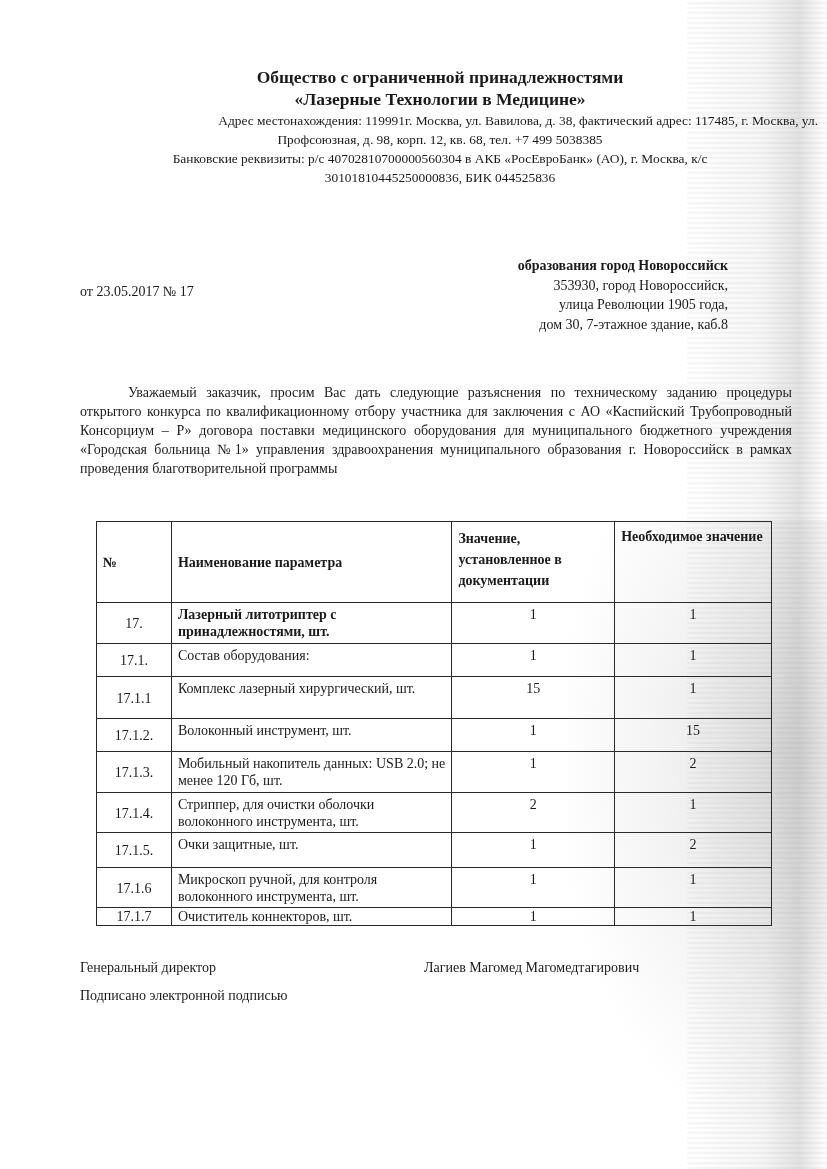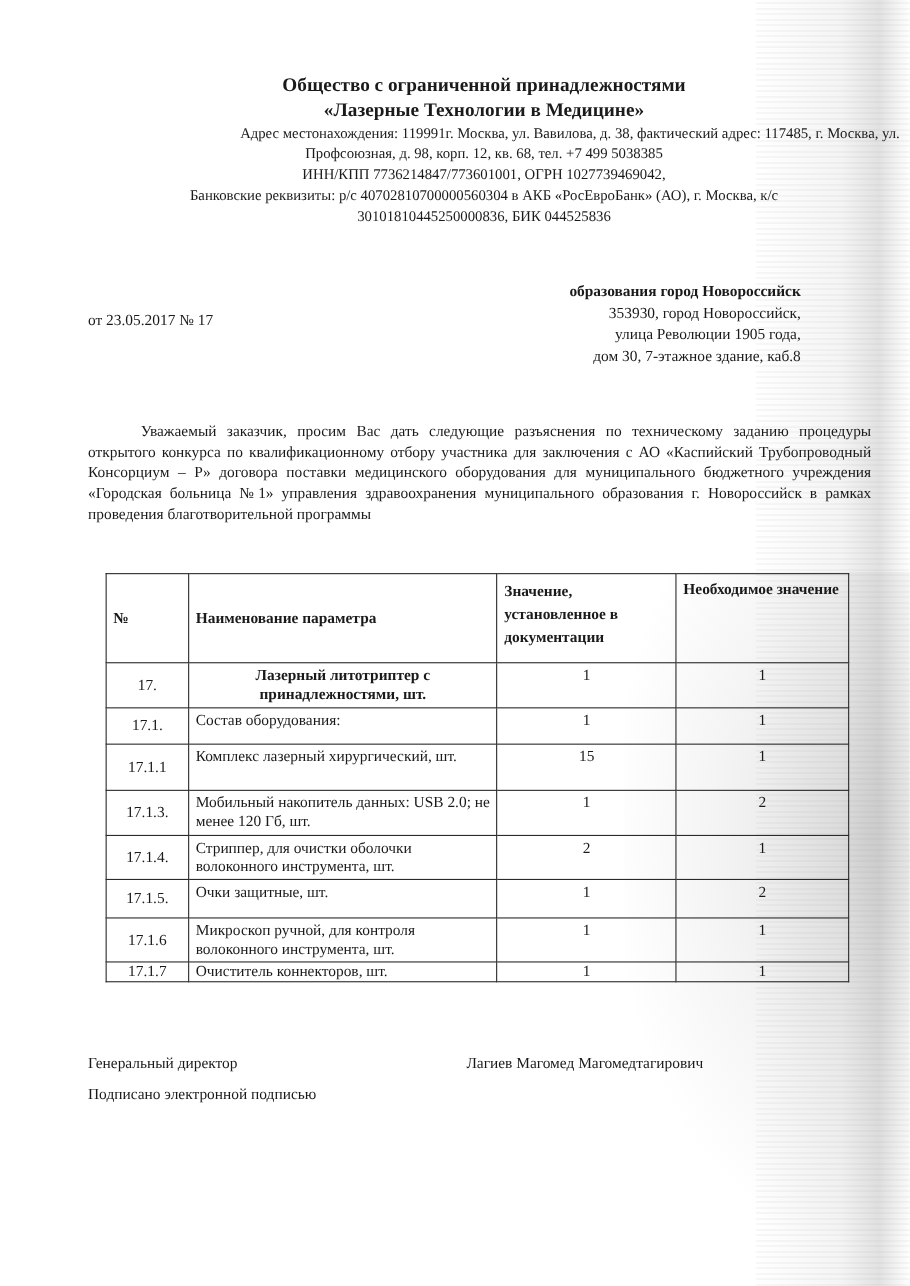--- a/index.html
+++ b/index.html
@@ -44,21 +44,21 @@
       line-height: 17px;
     }
     table.params th { font-weight: bold; text-align: left; }
     col.c1 { width: 75px; } col.c2 { width: 281px; } col.c3 { width: 163px; } col.c4 { width: 157px; }
     .th-no { vertical-align: middle !important; }
     .th-name { vertical-align: middle !important; }
     .th-val { padding-top: 6px !important; line-height: 21px !important; }
     .th-req { padding-top: 4px !important; line-height: 21px !important; }
     .cell-no { text-align: center; vertical-align: middle !important; margin-top: 32px; }
     .cell-num { text-align: center; }
-    .cell-name-bold { font-weight: bold; text-align: center; }
+    .cell-name-bold { font-weight: bold; }
     tr.r-head { height: 81px; }
     tr.r0 { height: 41px; } tr.r1 { height: 33px; } tr.r2 { height: 42px; }
     tr.r3 { height: 33px; } tr.r4 { height: 41px; padding-left: 11px; } tr.r5 { height: 40px; }
     tr.r6 { height: 35px; } tr.r7 { height: 40px; } tr.r8 { height: 18px; }
     tr.r8 td { padding-top: 0; padding-bottom: 0; }
 
     .sig-title { position: absolute; left: 80px; top: 960px; font-size: 14px; }
     .sig-name { position: absolute; left: 424px; top: 960px; font-size: 14px; }
     .sig-note { position: absolute; left: 80px; top: 988px; font-size: 14px; }
   </style>
@@ -66,21 +66,20 @@
 <body>
 
 <div class="scan-edge"></div>
 <div class="scan-edge-lower"></div>
 
 <div class="header">
   <div class="company-type">Общество с ограниченной принадлежностями</div>
   <div class="company-name">«Лазерные Технологии в Медицине»</div>
   <div class="req-line req-first">Адрес местонахождения: 119991г. Москва, ул. Вавилова, д. 38,  фактический адрес: 117485, г. Москва, ул.</div>
   <div class="req-line">Профсоюзная, д. 98, корп. 12, кв. 68, тел. +7 499 5038385</div>
-  <div class="req-line">ИНН/КПП 7736214847/773601001, ОГРН 1027739469042,</div>
   <div class="req-line">Банковские реквизиты: р/с 40702810700000560304 в АКБ «РосЕвроБанк» (АО), г. Москва, к/с</div>
   <div class="req-line">30101810445250000836, БИК 044525836</div>
 </div>
 
 <div class="doc-ref">от 23.05.2017 № 17</div>
 
 <div class="recipient">
   <div><b>образования город Новороссийск</b></div>
   <div>353930, город Новороссийск,</div>
   <div>улица Революции 1905 года,</div>
@@ -116,20 +115,26 @@
         <td>Состав оборудования:</td>
         <td class="cell-num">1</td>
         <td class="cell-num">1</td>
       </tr>
       <tr class="r2">
         <td class="cell-no">17.1.1</td>
         <td>Комплекс лазерный хирургический, шт.</td>
         <td class="cell-num">15</td>
         <td class="cell-num">1</td>
       </tr>
+      <tr class="r3">
+        <td class="cell-no">17.1.2.</td>
+        <td>Волоконный инструмент, шт.</td>
+        <td class="cell-num">1</td>
+        <td class="cell-num">15</td>
+      </tr>
       <tr class="r4">
         <td class="cell-no">17.1.3.</td>
         <td>Мобильный накопитель данных: USB 2.0; не менее 120 Гб, шт.</td>
         <td class="cell-num">1</td>
         <td class="cell-num">2</td>
       </tr>
       <tr class="r5">
         <td class="cell-no">17.1.4.</td>
         <td>Стриппер, для очистки оболочки волоконного инструмента, шт.</td>
         <td class="cell-num">2</td>

